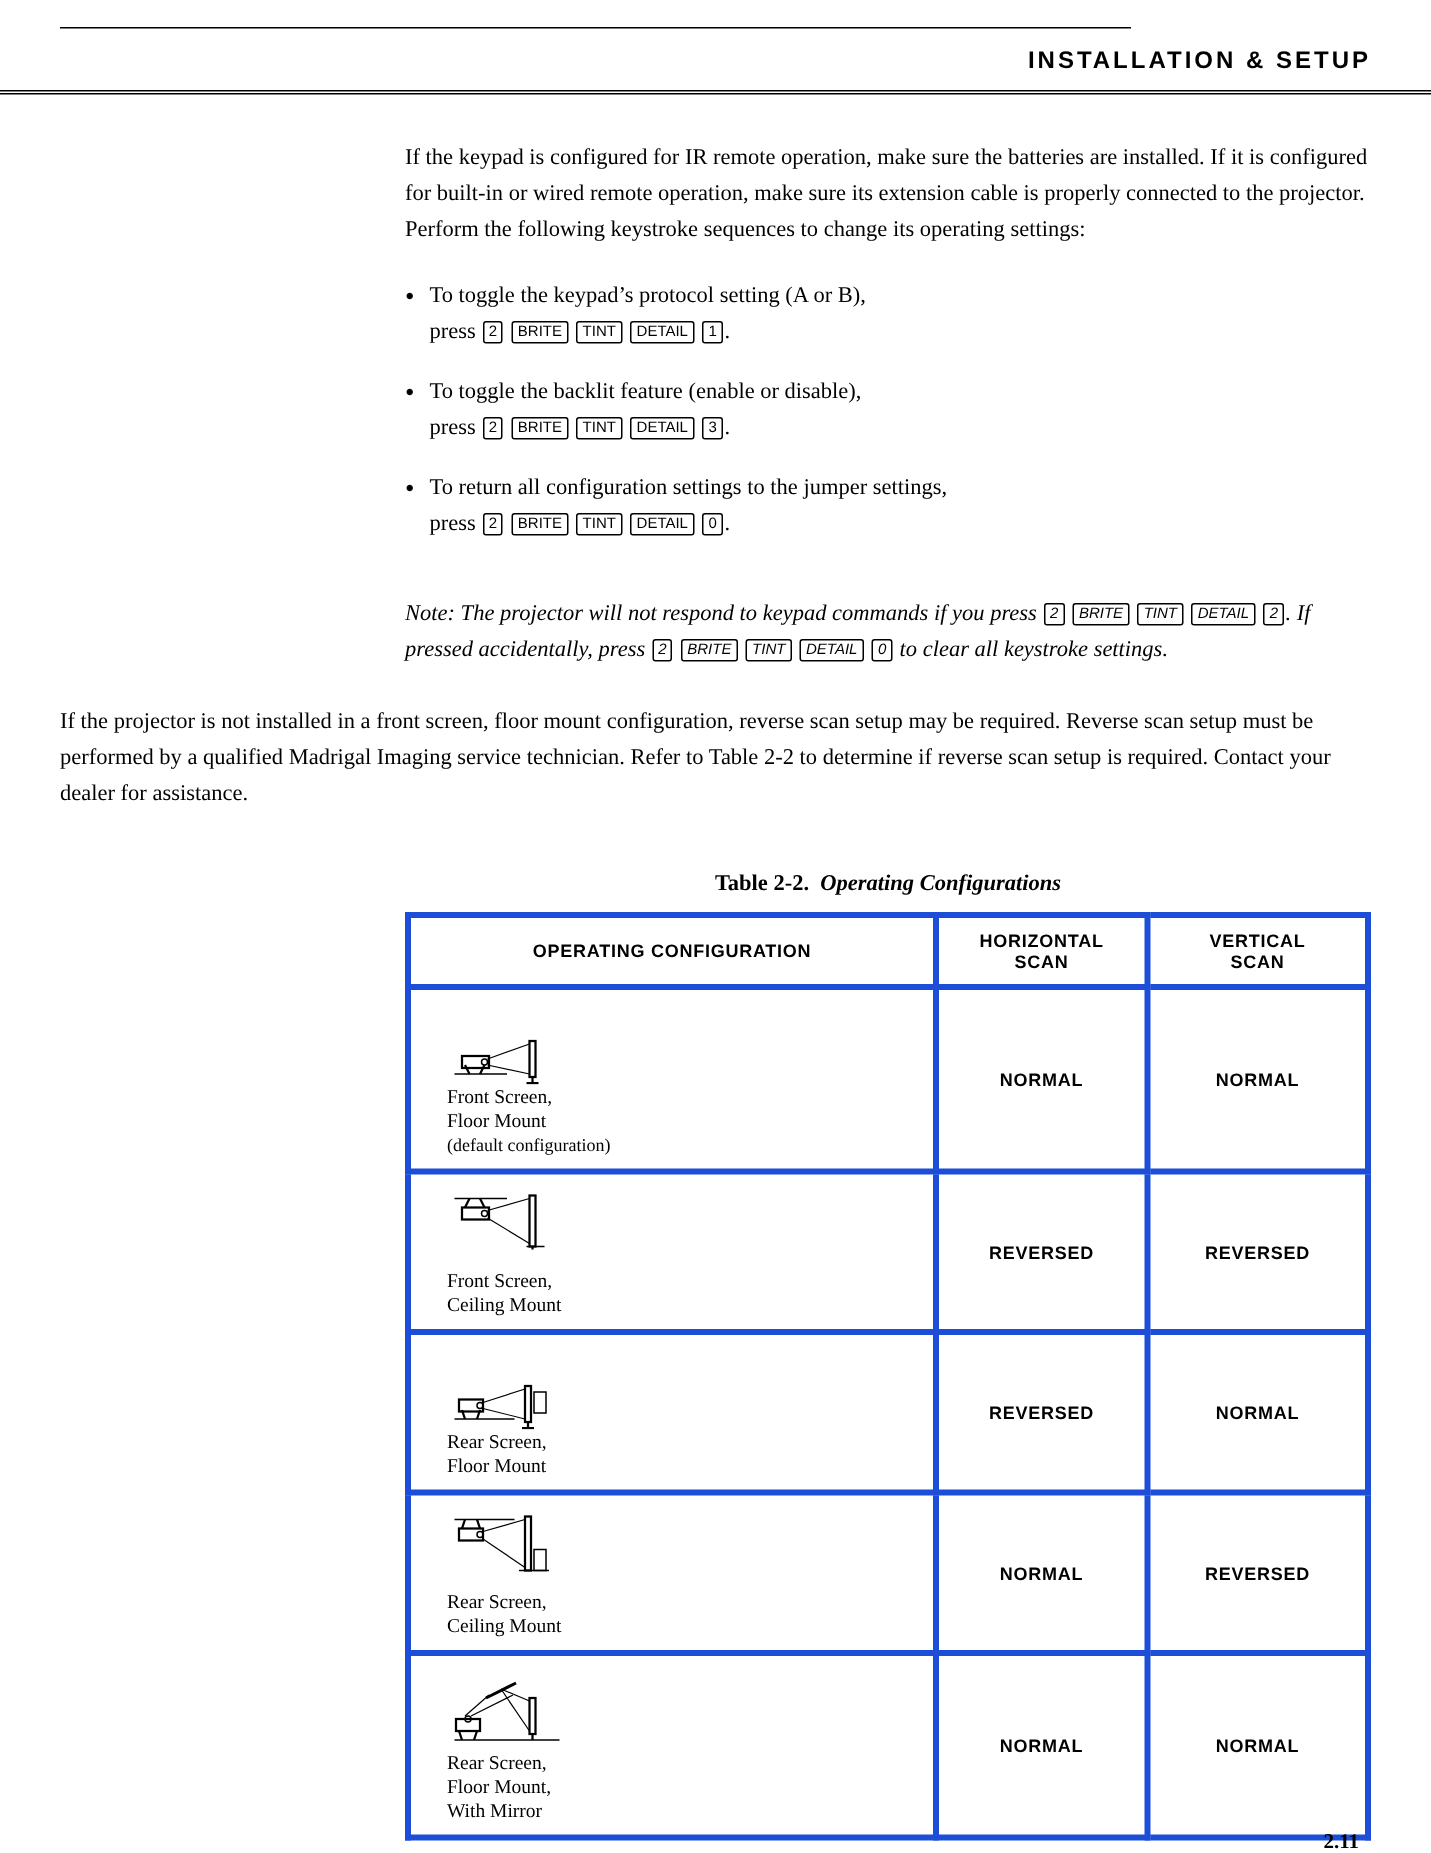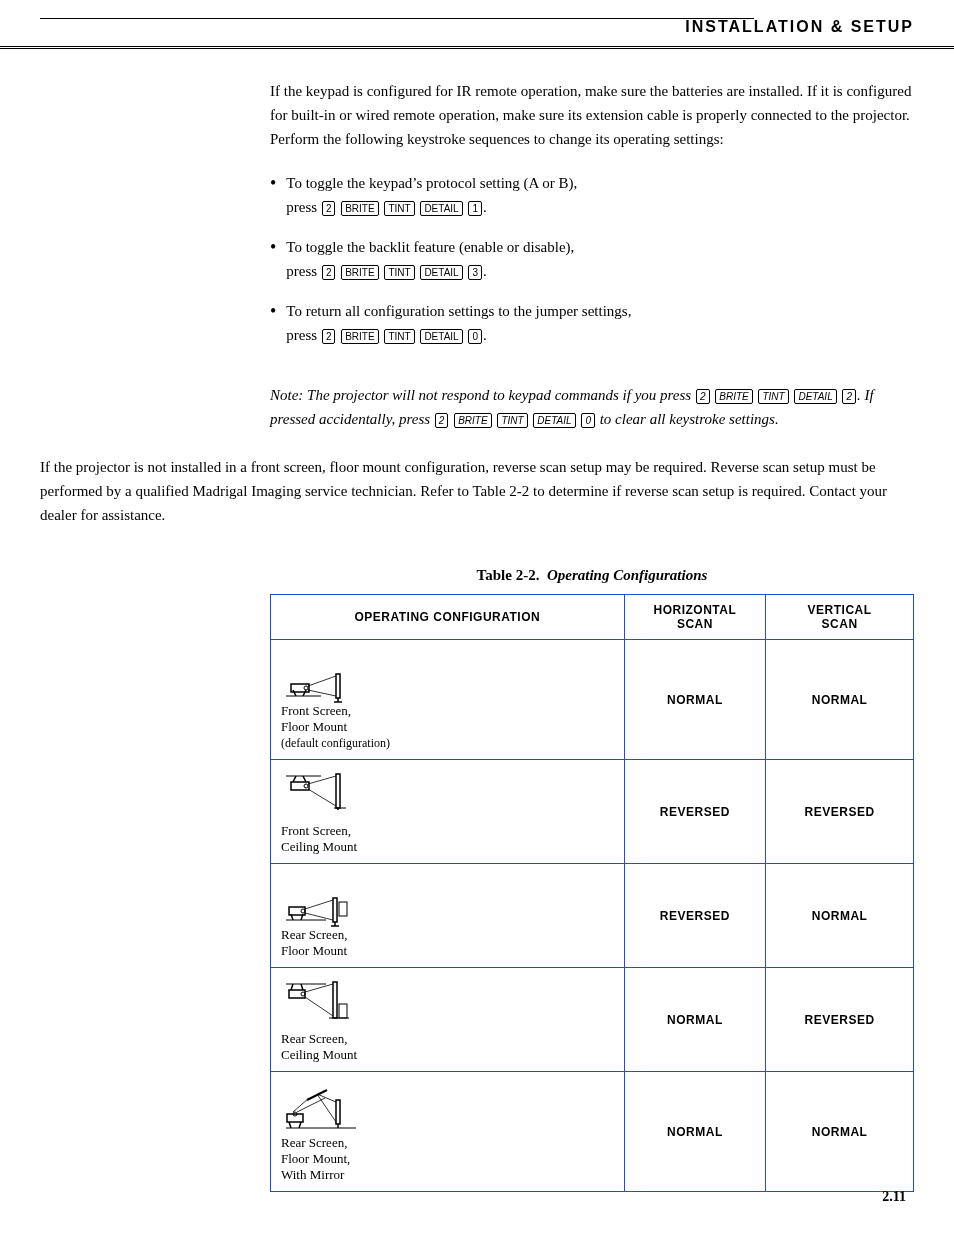--- a/index.html
+++ b/index.html
@@ -10,21 +10,21 @@
       color: #000;
       width: 954px;
       min-height: 1235px;
       position: relative;
     }
 
     
     .header {
       display: flex;
       justify-content: flex-end;
-      padding: 18px 40px 10px 40px;
+      padding: 32px 40px 10px 40px;
       border-bottom: 3px double #000;
     }
     .header-line-top {
       position: absolute;
       top: 18px;
       left: 40px;
       right: 200px;
       height: 1px;
       background: #000;
     }
@@ -135,22 +135,22 @@
     .table-caption em {
       font-style: italic;
     }
 
     table {
       width: 100%;
       border-collapse: collapse;
       font-size: 13px;
     }
     th, td {
-      border: 1px solid #1d4ed8;
-      padding: 8px 10px;
+      border: 4px solid #1d4ed8;
+      padding: 8px 24px;
       vertical-align: middle;
     }
     thead th {
       text-align: center;
       font-family: Arial, sans-serif;
       font-size: 12px;
       font-weight: bold;
       letter-spacing: 0.5px;
       text-transform: uppercase;
     }

